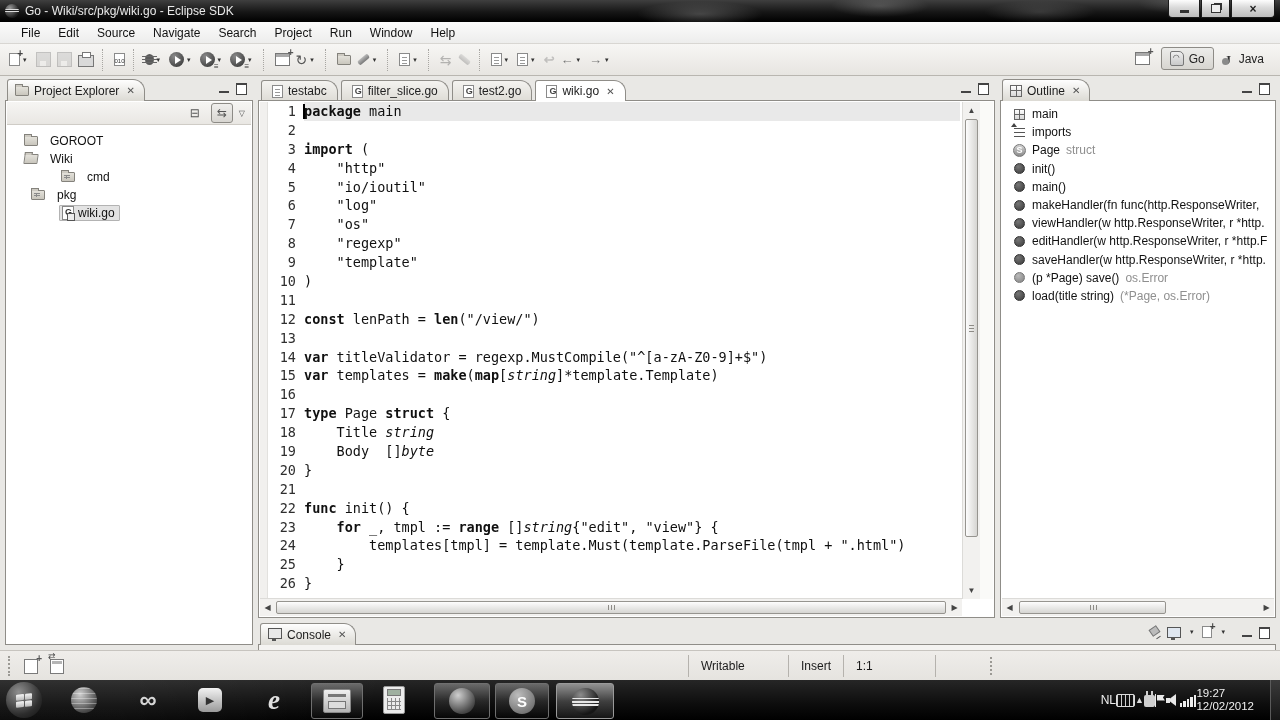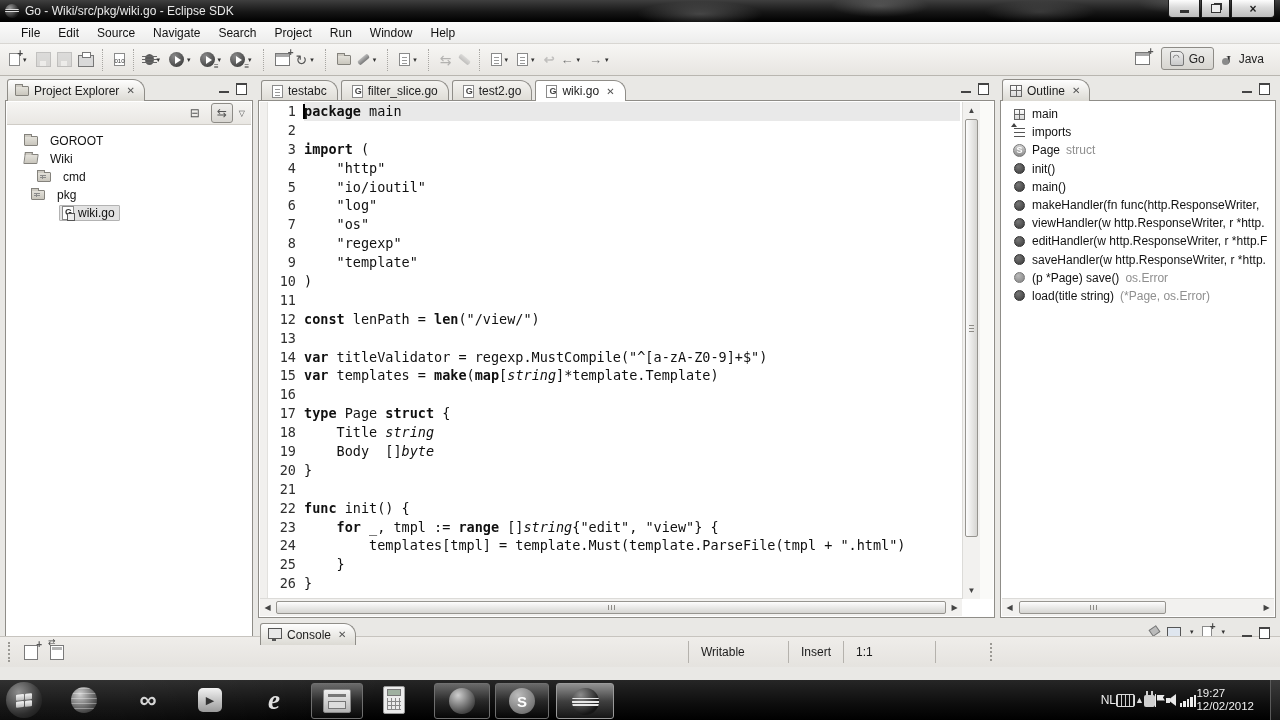--- a/index.html
+++ b/index.html
@@ -159,21 +159,21 @@
   .i-console::after{content:"";position:absolute;left:3px;bottom:-3px;width:4px;height:2px;background:#555;}
   .ctools{position:absolute;right:48px;top:4px;display:flex;align-items:center;gap:6px;color:#555;}
   .i-pin{width:12px;height:12px;position:relative;}
   .i-pin::before{content:"";position:absolute;left:1px;top:1px;width:7px;height:6px;background:#bbb;border:1px solid #777;transform:rotate(-35deg);}
   .i-pin::after{content:"";position:absolute;right:0px;bottom:0px;width:5px;height:1px;background:#555;transform:rotate(-35deg);}
   .i-mon{width:12px;height:9px;border:1px solid #555;background:#dfe6ef;position:relative;}
   .i-mon::after{content:"";position:absolute;left:3px;bottom:-3px;width:4px;height:2px;background:#555;}
   .cbody{position:absolute;left:0;right:0;top:22px;height:6px;background:#f4f3f1;border:1px solid #8f8d88;border-bottom:none;}
 
   
-  .statusbar{position:absolute;left:0;top:636px;right:0;height:30px;background:linear-gradient(#efedea,#e5e3df);
+  .statusbar{position:absolute;left:0;top:650px;right:0;height:30px;background:linear-gradient(#efedea,#e5e3df);
     border-top:1px solid #c7c4bf;font-size:12px;color:#1b1b1b;}
   .trimdots{position:absolute;left:8px;top:5px;bottom:5px;border-left:2px dotted #9b9994;}
   .bl-ic{position:absolute;top:8px;display:flex;gap:12px;left:24px;}
   .bw{width:12px;height:13px;border:1px solid #7a7a7a;background:#fff;position:relative;}
   .bw.star::after{content:"+";position:absolute;right:-5px;top:-7px;font-size:10px;color:#555;font-weight:bold;}
   .bw.swap::before{content:"";position:absolute;left:1px;top:1px;right:1px;height:3px;background:#b5b5b5;}
   .bw.swap::after{content:"⇄";position:absolute;left:-3px;top:-9px;font-size:9px;color:#444;}
   .scell{position:absolute;top:4px;bottom:4px;border-left:1px solid #b5b2ad;display:flex;align-items:center;padding-left:12px;box-sizing:border-box;}
   .sdots{position:absolute;left:990px;top:6px;bottom:6px;border-left:2px dotted #9b9994;}
 
@@ -376,21 +376,21 @@
               <span class="i-folder"></span>
               <span>GOROOT</span>
             </span>
           </div>
           <div class="trow" style="padding-left: 14px;">
             <span class="plainwrap">
               <span class="i-folder open"></span>
               <span>Wiki</span>
             </span>
           </div>
-          <div class="trow" style="padding-left: 27px;">
+          <div class="trow" style="padding-left: 51px;">
             <span class="plainwrap">
               <span class="i-folder i-pkg"></span>
               <span>cmd</span>
             </span>
           </div>
           <div class="trow" style="padding-left: 21px;">
             <span class="plainwrap">
               <span class="i-folder i-pkg"></span>
               <span>pkg</span>
             </span>

